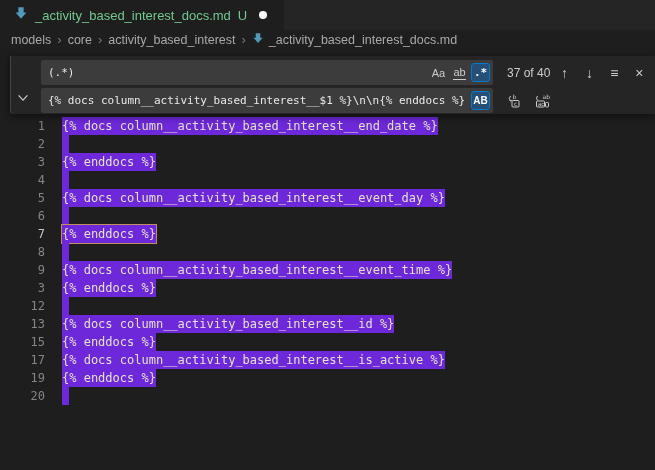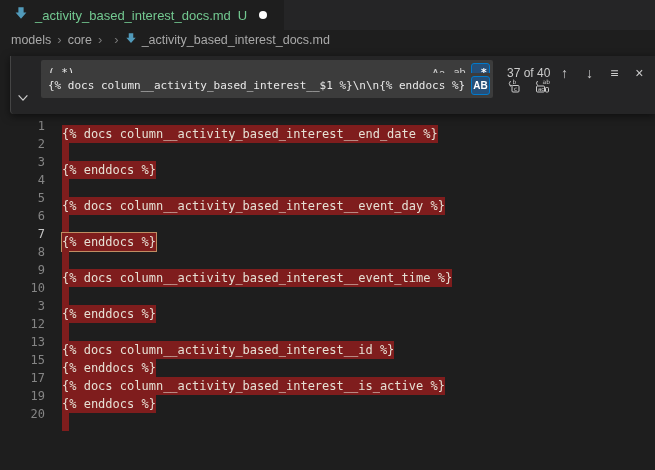--- a/index.html
+++ b/index.html
@@ -24,21 +24,21 @@
   .crumb-sep { color:#7a7a7a; margin:0 6px; font-size:13px; }
   .breadcrumb .file-icon { margin-right:5px; }
 
   
   .find-widget { position:absolute; top:56px; left:10px; right:0; height:58px; background:#252526;
     box-shadow:0 2px 8px rgba(0,0,0,.55); border-left:1px solid #454545; border-radius:0 0 0 4px; z-index:10; }
   .toggle-chevron { position:absolute; left:3px; top:33px; width:18px; height:18px; display:flex;
     align-items:center; justify-content:center; cursor:pointer; }
   .fw-row { position:absolute; left:30px; display:flex; align-items:center; }
   .fw-row.search { top:4px; height:25px; right:6px; }
-  .fw-row.replace { top:17px; height:25px; right:6px; }
+  .fw-row.replace { top:32px; height:25px; right:6px; }
   .fw-inputbox { width:452px; height:25px; background:#3c3c3c; border-radius:2px; display:flex;
     align-items:center; padding:0 3px 0 0; flex:none; }
   .fw-inputbox input { flex:1; min-width:0; background:transparent; border:none; outline:none;
     color:#e9e9e9; font-family:"DejaVu Sans Mono", monospace; font-size:11px; padding:0 4px 0 7px; }
   .opt { min-width:19px; height:19px; display:flex; align-items:center; justify-content:center;
     color:#cccccc; font-size:11px; border-radius:3px; margin-left:2px; cursor:pointer; flex:none;text-align:center; }
   .opt.active { background:#264f78; border:1px solid #007acc; color:#ffffff; font-weight:bold; }
   .opt-underline { border-bottom:1px solid #cccccc; line-height:13px; }
   .opt-mono { font-family:"DejaVu Sans Mono", monospace; }
   .fw-count { color:#cccccc; font-size:12px; margin-left:14px; white-space:nowrap; }
@@ -47,21 +47,21 @@
     color:#cccccc; font-size:14px; margin-left:3px; border-radius:3px; cursor:pointer; }
   .fw-btn svg { display:block; }
 
   
   .code { position:absolute; top:117px; left:0; right:0; z-index:1;
     font-family:"DejaVu Sans Mono", monospace; font-size:12px; }
   .code-line { height:18px; display:flex; align-items:stretch; line-height:18px; white-space:pre; }
   .gutter { width:45px; flex:none; text-align:right; color:#858585; font-size:12px; }
   .gutter.active { color:#c6c6c6; }
   .line-content { margin-left:17px; color:#e6e0d4; }
-  .match { background:#7f1d1d; display:inline-block; height:18px;margin-top:8px; }
+  .match { background:#6d28d9; display:inline-block; height:18px; }
   .match.current { box-shadow:0 0 0 1px #bf8e63; }
   .match.empty-strip { width:7px; }
 </style>
 </head>
 <body>
 
 <div class="tabbar">
   <div class="tab">
     <span>
       <svg width="14" height="14" viewBox="0 0 16 16">
@@ -72,20 +72,21 @@
     <span class="tab-git">U</span>
     <span class="tab-dot"></span>
   </div>
 </div>
 
 <div class="breadcrumb">
   <span>models</span>
   <span class="crumb-sep">›</span>
   <span>core</span>
   <span class="crumb-sep">›</span>
+  <span>activity_based_interest</span>
   <span class="crumb-sep">›</span>
   <span class="file-icon">
     <svg width="12" height="12" viewBox="0 0 16 16">
         <path d="M5 1.5h6v6h3.2L8 14.5 1.8 7.5H5z" fill="#519aba"></path>
       </svg>
   </span>
   <span>_activity_based_interest_docs.md</span>
 </div>
 
 <div class="find-widget">
@@ -142,21 +143,20 @@
 <div class="code">
     <div class="code-line"><div class="gutter">1</div><div class="line-content"><span class="match">{% docs column__activity_based_interest__end_date %}</span></div></div>
     <div class="code-line"><div class="gutter">2</div><div class="line-content"><span class="match empty-strip"></span></div></div>
     <div class="code-line"><div class="gutter">3</div><div class="line-content"><span class="match">{% enddocs %}</span></div></div>
     <div class="code-line"><div class="gutter">4</div><div class="line-content"><span class="match empty-strip"></span></div></div>
     <div class="code-line"><div class="gutter">5</div><div class="line-content"><span class="match">{% docs column__activity_based_interest__event_day %}</span></div></div>
     <div class="code-line"><div class="gutter">6</div><div class="line-content"><span class="match empty-strip"></span></div></div>
     <div class="code-line"><div class="gutter active">7</div><div class="line-content"><span class="match current">{% enddocs %}</span></div></div>
     <div class="code-line"><div class="gutter">8</div><div class="line-content"><span class="match empty-strip"></span></div></div>
     <div class="code-line"><div class="gutter">9</div><div class="line-content"><span class="match">{% docs column__activity_based_interest__event_time %}</span></div></div>
-    <div class="code-line"><div class="gutter">10</div><div class="line-content"><span class="match empty-strip"></span></div></div>
     <div class="code-line"><div class="gutter">3</div><div class="line-content"><span class="match">{% enddocs %}</span></div></div>
     <div class="code-line"><div class="gutter">12</div><div class="line-content"><span class="match empty-strip"></span></div></div>
     <div class="code-line"><div class="gutter">13</div><div class="line-content"><span class="match">{% docs column__activity_based_interest__id %}</span></div></div>
     <div class="code-line"><div class="gutter">15</div><div class="line-content"><span class="match">{% enddocs %}</span></div></div>
     <div class="code-line"><div class="gutter">17</div><div class="line-content"><span class="match">{% docs column__activity_based_interest__is_active %}</span></div></div>
     <div class="code-line"><div class="gutter">19</div><div class="line-content"><span class="match">{% enddocs %}</span></div></div>
     <div class="code-line"><div class="gutter">20</div><div class="line-content"><span class="match empty-strip"></span></div></div>
   </div>
 
 </body></html>

